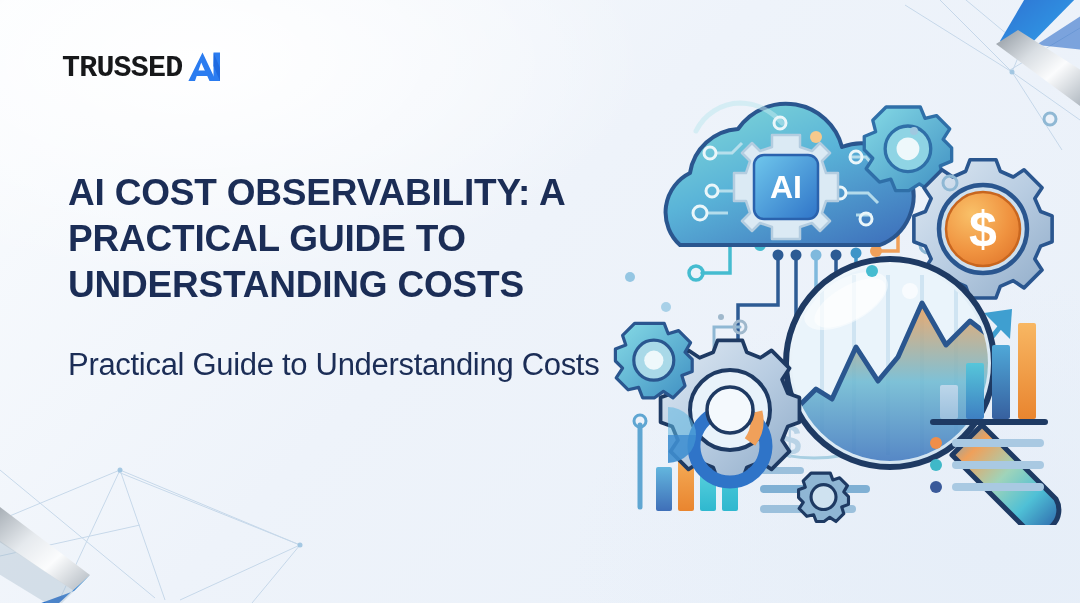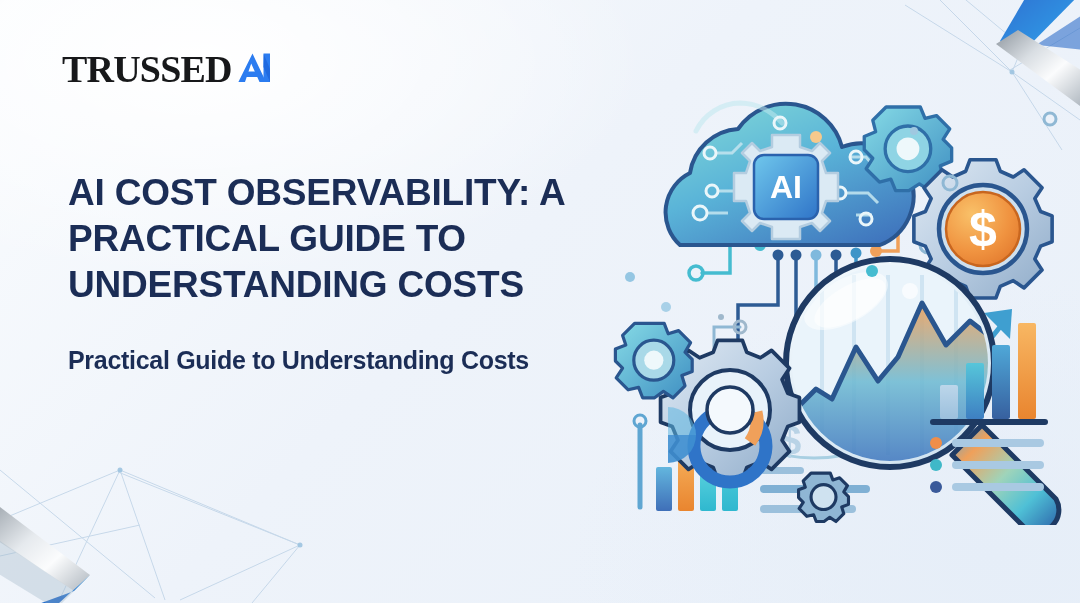--- a/index.html
+++ b/index.html
@@ -24,42 +24,42 @@
   .corner { position:absolute; pointer-events:none; }
   .corner-tr { top:-6px; right:-4px; }
   .corner-bl { bottom:-6px; left:-4px; }
 
   
   #logo {
     position:absolute; left:62px; top:50px;
     display:flex; align-items:center; gap:2px;
   }
   #logo .wordmark {
-    font-family:Liberation Serif, serif;
-    font-size:38px; font-weight:bold;
+    font-family:Liberation Mono, monospace;
+    font-size:30px; font-weight:bold;
     letter-spacing:-0.8px;
     color:#17181a;
     line-height:1;
   }
   #logo .aimark { display:block; margin-left:3px; margin-bottom:-2px; }
 
   
   #copy { position:absolute; left:68px; top:170px; width:570px; }
   #headline {
     font-size:37px;
     font-weight:bold;
     line-height:1.24;
     letter-spacing:-0.2px;
     color:#1b2d56;
     text-transform:uppercase;
   }
   #subtitle {
     margin-top:36px;
-    font-size:25px;
-    font-weight:bold;
+    font-size:31px;
+    font-weight:normal;
     line-height:1.33;
     letter-spacing:-0.3px;
     color:#1b2d56;
   }
 
   
   #hero { position:absolute; right:0; top:95px; width:470px; height:430px; }
 </style>
 </head>
 <body>

